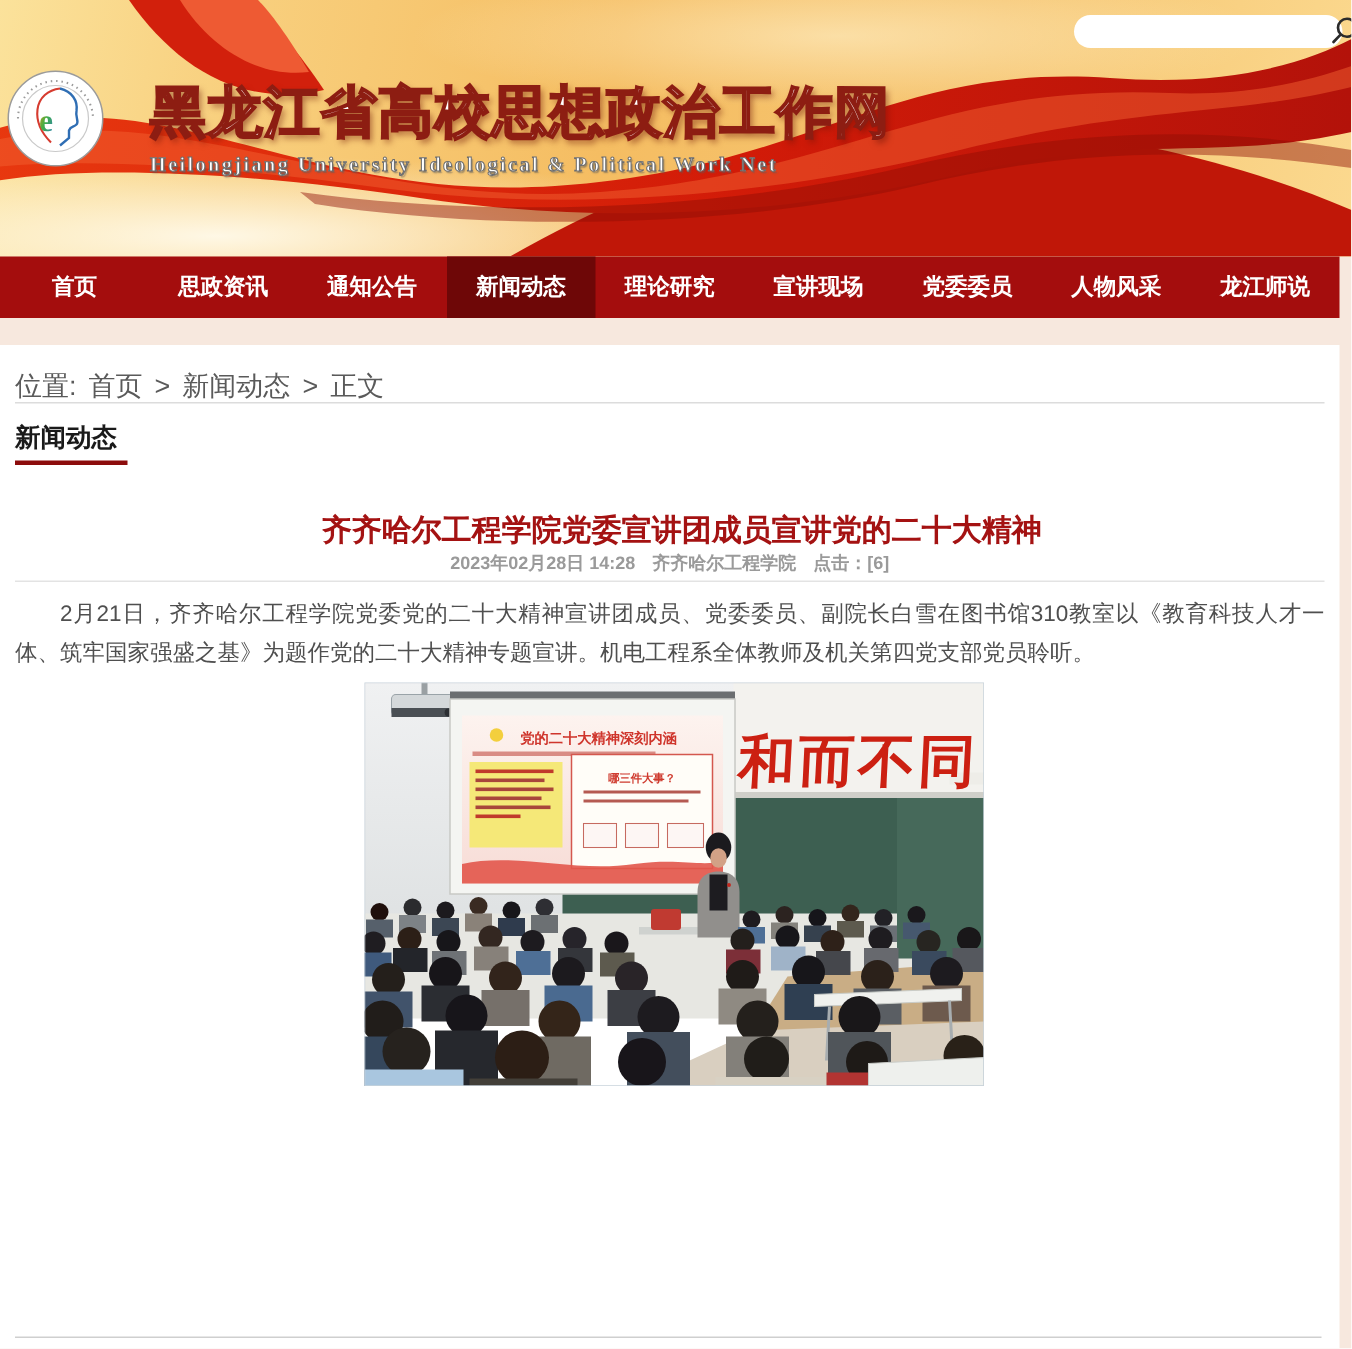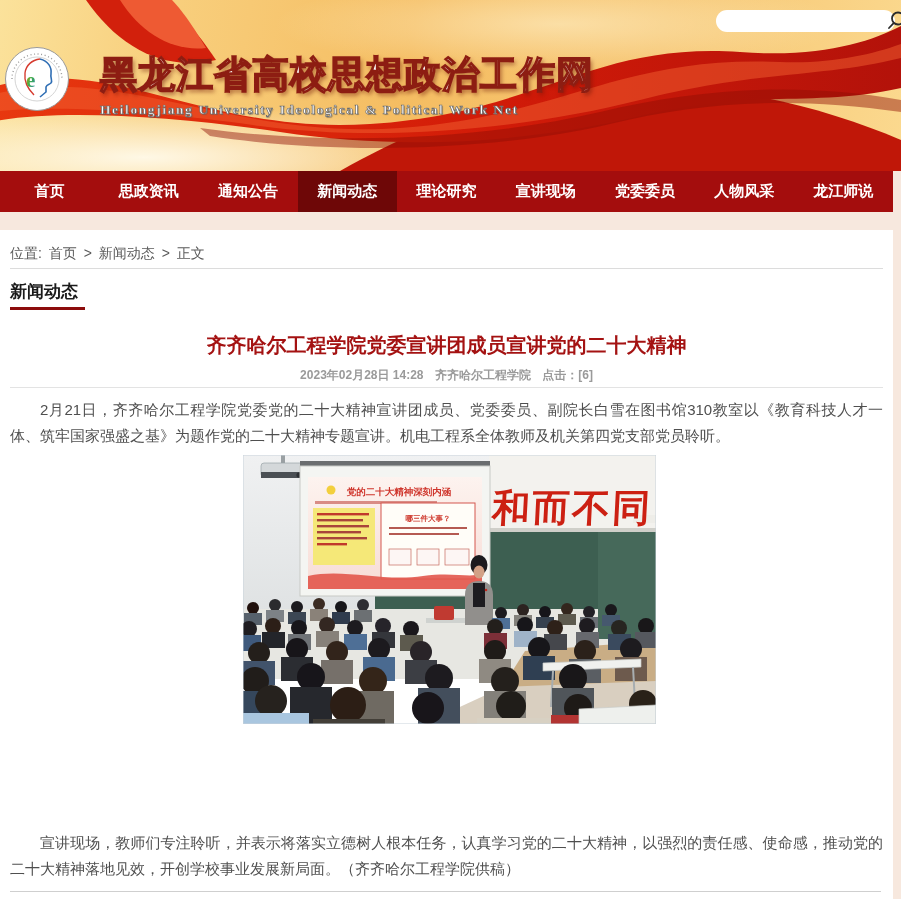--- a/index.html
+++ b/index.html
@@ -45,21 +45,21 @@
     position:absolute;left:0;top:171px;width:893px;height:41px;
     background:#a40d0d;display:flex;
   }
   .nav-item{
     flex:1;display:flex;align-items:center;justify-content:center;
     color:#fff;font-size:15px;font-weight:bold;cursor:pointer;white-space:nowrap;
   }
   .nav-item.active{background:#6e0707;}
   
   .content{position:absolute;left:0;top:230px;width:893px;height:669px;background:#fff;}
-  .breadcrumb{position:absolute;left:10px;top:15px;font-size:14px;color:#5a5a5a;}
+  .breadcrumb{position:absolute;left:10px;top:15px;font-size:18px;color:#5a5a5a;}
   .breadcrumb span{margin-right:3px;}
   .crumb-link{cursor:pointer;}
   .hr{position:absolute;left:10px;height:1px;background:#dcdcdc;}
   .hr1{top:38px;width:873px;}
   .hr2{top:157px;width:873px;background:#e3e3e3;}
   .hr3{top:661px;width:871px;background:#cfcfcf;}
   .section-title{position:absolute;left:10px;top:50px;font-size:17px;font-weight:bold;color:#1a1a1a;}
   .section-underline{position:absolute;left:10px;top:77px;width:75px;height:3px;background:#8c0c0c;}
   .article-title{position:absolute;left:0;top:102px;width:893px;text-align:center;font-size:20px;font-weight:bold;color:#a41212;}
   .article-meta{position:absolute;left:0;top:137px;width:893px;text-align:center;font-size:12px;color:#9a9a9a;font-weight:bold;}
@@ -149,21 +149,21 @@
       <span class="crumb-link">新闻动态</span>
       <span>&gt;</span>
       <span>正文</span>
     </div>
 
     <div class="hr hr1"></div>
 
     <div class="section-title">新闻动态</div>
     <div class="section-underline"></div>
 
-    <h1 class="article-title" style="margin:0;">齐齐哈尔工程学院党委宣讲团成员宣讲党的二十大精神</h1>
+    <h1 class="article-title" style="margin:8px;">齐齐哈尔工程学院党委宣讲团成员宣讲党的二十大精神</h1>
 
     <div class="article-meta">
       <span>2023年02月28日 14:28</span>
       <span>齐齐哈尔工程学院</span>
       <span>点击：[6]</span>
     </div>
 
     <div class="hr hr2"></div>
 
     <p class="para p1">2月21日，齐齐哈尔工程学院党委党的二十大精神宣讲团成员、党委委员、副院长白雪在图书馆310教室以《教育科技人才一体、筑牢国家强盛之基》为题作党的二十大精神专题宣讲。机电工程系全体教师及机关第四党支部党员聆听。</p>
@@ -329,18 +329,17 @@
         <circle cx="335" cy="253" r="14" fill="#1e1a17"></circle>
           <rect x="308" y="260" width="58" height="9" fill="#b23432"></rect>
         <circle cx="400" cy="249" r="14" fill="#292118"></circle>
           <rect x="382" y="261" width="31" height="8" fill="#50555a"></rect>
       </g>
 
       <polygon points="336,254 413,250 413,269 336,269" fill="#eef0ed" stroke="#c9ccc8" stroke-width=".7"></polygon>
       <rect x="0" y="0" width="413" height="269" fill="none" stroke="#c9d3db" stroke-width="1"></rect>
     </svg>
 
-    <p class="para p3">宣讲现场，教师们专注聆听，并表示将落实立德树人根本任务，认真学习党的二十大精神，以强烈的责任感、使命感，推动党的二十大精神落地见效，开创学校事业发展新局面。（齐齐哈尔工程学院供稿）</p>
 
     <div class="hr hr3"></div>
   </div>
 
 </div>
 
 </body></html>

